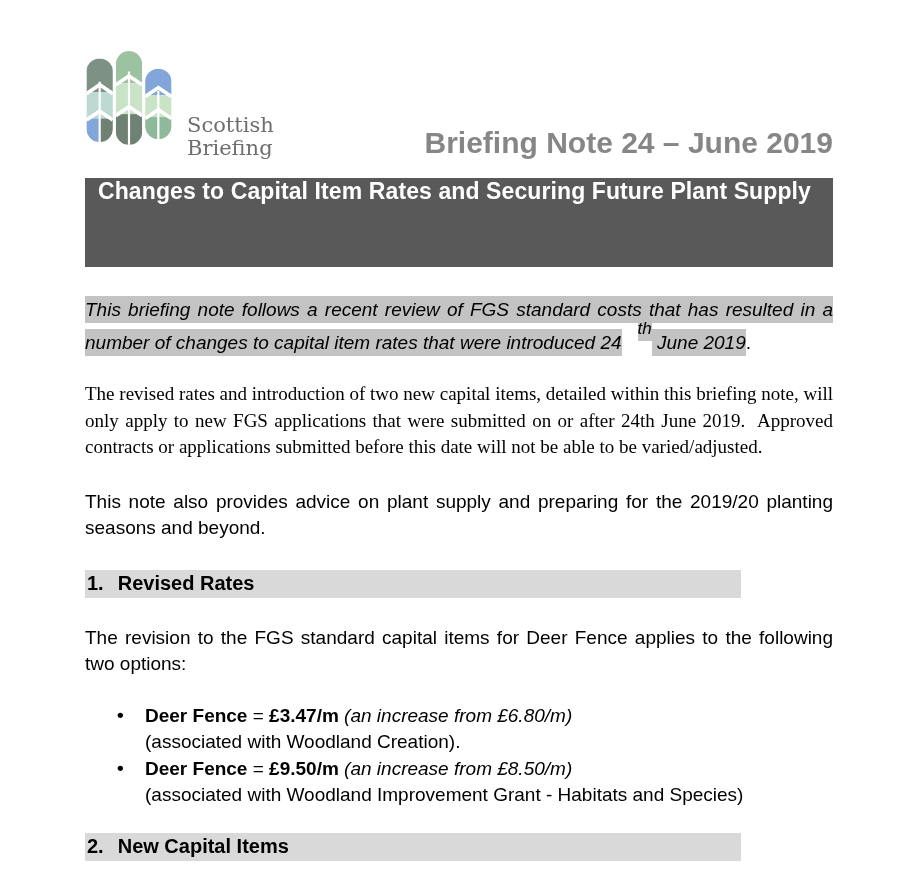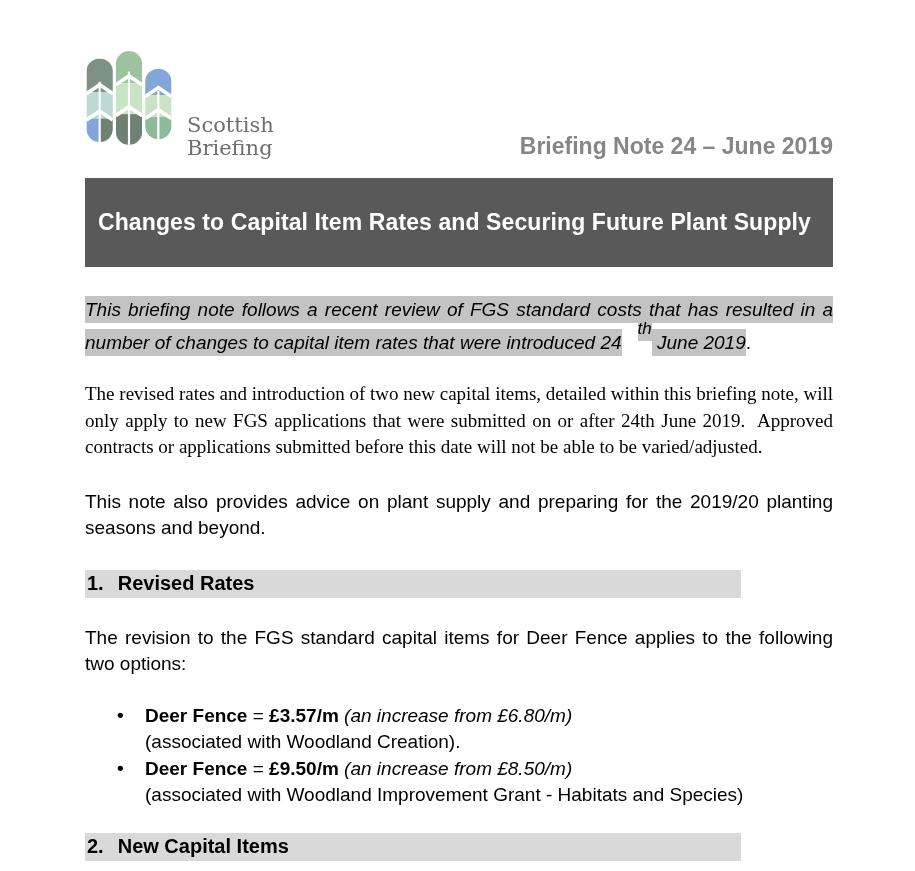--- a/index.html
+++ b/index.html
@@ -23,30 +23,30 @@
   .logo-wrap { display: flex; align-items: flex-end; gap: 14px; }
   .logo-svg { display: block; }
   .logo-text {
     padding-top: 20px;
     font-family: "DejaVu Serif", serif;
     font-size: 21px; line-height: 23px;
   }
   .logo-name { color: var(--logo-primary-text, #6e6e6e); }
   .logo-gaelic { margin-top: 10px; color: var(--logo-secondary-text, #9a9a9a); }
   .briefing-label {
-    font-weight: bold; font-size: 23px;
+    font-weight: bold; font-size: 30px;
     color: var(--briefing-label-text, #868686);
     margin-bottom: 0px; white-space: nowrap;
   }
   
   .title-bar {
     margin-top: 18px; height: 89px;
     background: var(--title-bar-bg, #595959);
     color: var(--title-bar-text, #ffffff);
-    display: flex; align-items: center;
+    display: flex; align-items: flex-start;
     padding-left: 13px; box-sizing: border-box;
     font-weight: bold; font-size: 23px;
     letter-spacing: 0.1px;
   }
   
   .para {
     width: 748px; margin: 0;
     text-align: justify;
     font-size: 19px; line-height: 26.5px;
   }
@@ -152,21 +152,21 @@
 
   <div class="section-header">
     <span class="section-num">1.</span><span>Revised Rates</span>
   </div>
 
   <p class="para p4">The revision to the FGS standard capital items for Deer Fence applies to the following two options:</p>
 
   <ul class="bullets">
     <li>
       <span class="bullet-glyph">•</span>
-      <div><span class="b-bold">Deer Fence</span><span> = </span><span class="b-bold">£3.57/m</span><span class="b-italic"> (an increase from £6.80/m)</span></div>
+      <div><span class="b-bold">Deer Fence</span><span> = </span><span class="b-bold">£3.47/m</span><span class="b-italic"> (an increase from £6.80/m)</span></div>
       <div>(associated with Woodland Creation).</div>
     </li>
     <li>
       <span class="bullet-glyph">•</span>
       <div><span class="b-bold">Deer Fence</span><span> = </span><span class="b-bold">£9.50/m</span><span class="b-italic"> (an increase from £8.50/m)</span></div>
       <div>(associated with Woodland Improvement Grant - Habitats and Species)</div>
     </li>
   </ul>
 
   <div class="section-header section2">

